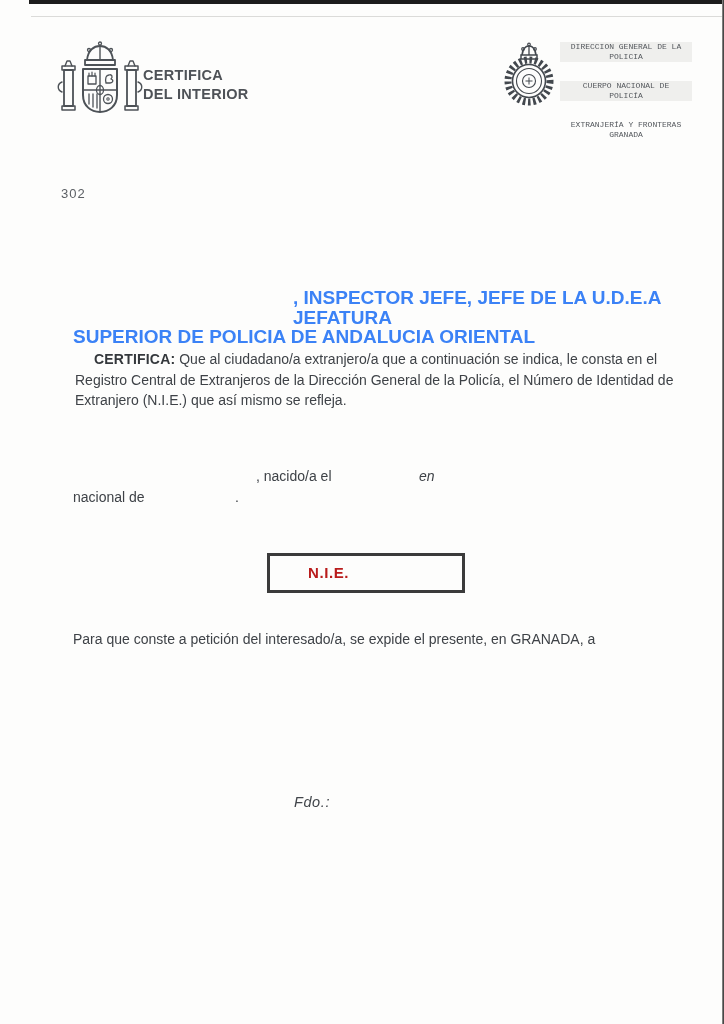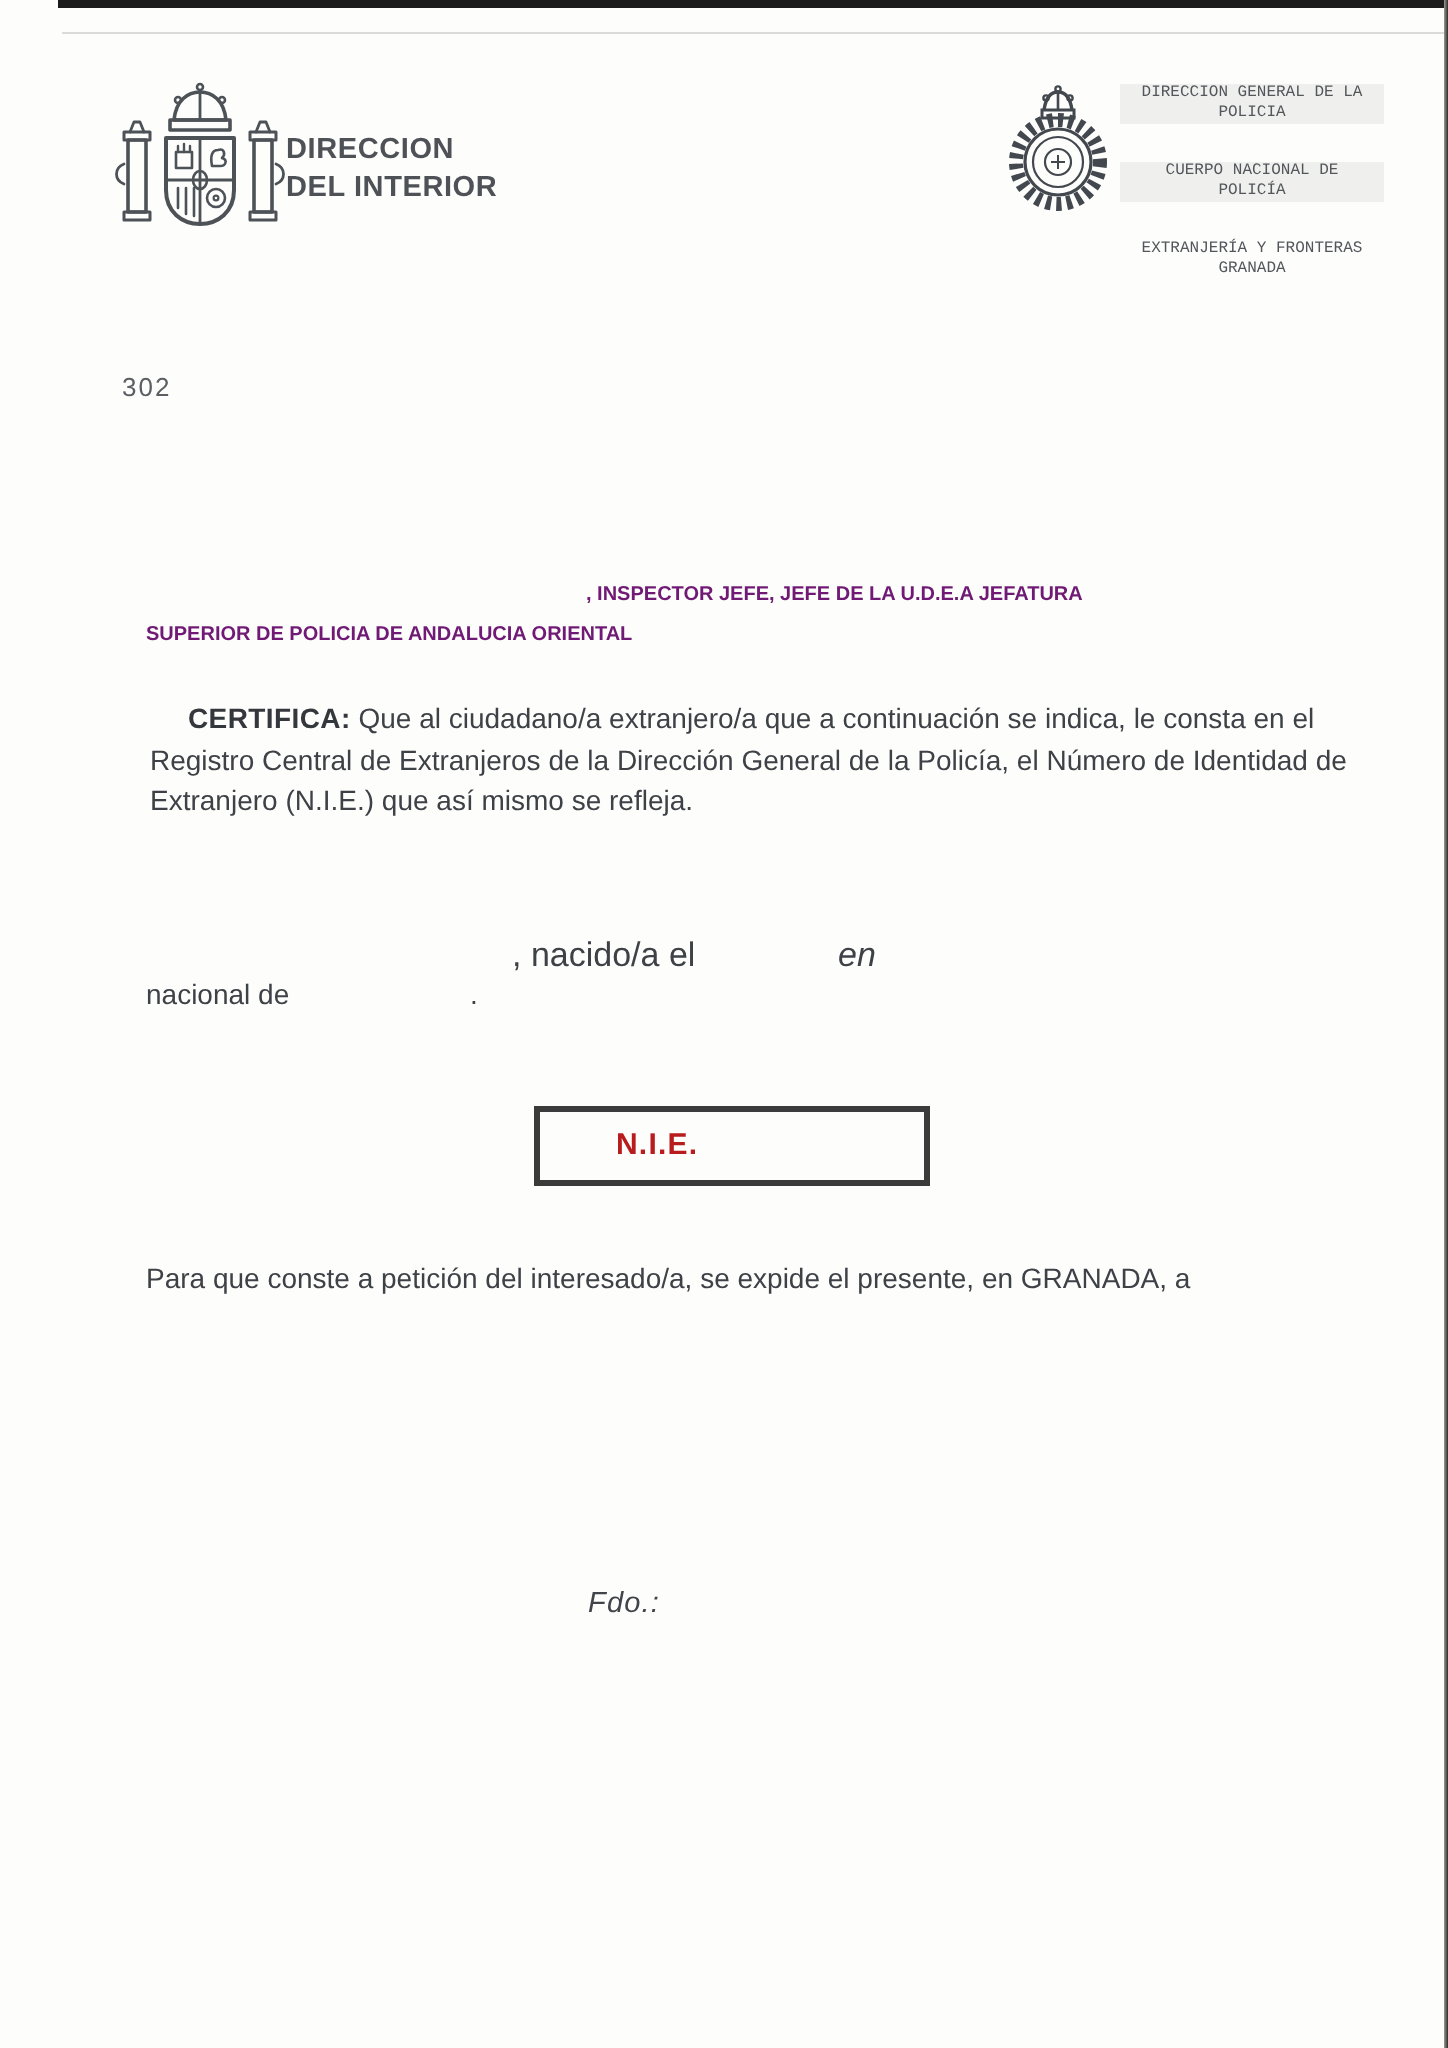--- a/index.html
+++ b/index.html
@@ -32,32 +32,32 @@
   .police-block .entry.shaded { background:#efefed; }
   .police-block span { display:block; }
 
   .doc-number {
     position:absolute; left:61px; top:186px;
     font-size:13px; color:#5b5f64; letter-spacing:1px;
   }
 
   .title {
     position:absolute; left:73px; top:288px; width:606px;
-    font-weight:bold; font-size:10px; line-height:19.5px; color:#701a75;
+    font-weight:bold; font-size:19px; line-height:19.5px; color:#3b82f6;
   }
   .title .l1 { display:block; padding-left:220px; }
   .title .l2 { display:block; }
 
   .certifica {
     position:absolute; left:75px; top:349px; width:602px; margin:0;
     font-size:14px; line-height:20.5px; color:#3e4247;
   }
   .certifica b { color:#34383c; letter-spacing:0.2px;margin-left:19px; }
 
-  .born { position:absolute; top:468px; left:0; width:724px; height:18px; font-size:17px; }
+  .born { position:absolute; top:468px; left:0; width:724px; height:18px; font-size:14px; }
   .born .p1 { position:absolute; left:256px; top:0; }
   .born .p2 { position:absolute; left:419px; top:0;font-style:italic; }
 
   .national { position:absolute; top:489px; left:0; width:694px; height:18px; font-size:14px; }
   .national .label  { position:absolute; left:73px;  top:0; }
   .national .period { position:absolute; left:235px; top:0; }
 
   .nie-box {
     position:absolute; left:267px; top:553px; width:192px; height:34px;
     border:3px solid #3b3b3b; background:#fdfdfc;
@@ -119,21 +119,21 @@
 
       <path d="M72 28 L74 23 H77 L79 28" stroke-width="1.4"></path>
       <rect x="69" y="28" width="13" height="4" stroke-width="1.5"></rect>
       <rect x="71" y="32" width="9" height="36" stroke-width="1.8"></rect>
       <rect x="69" y="68" width="13" height="4" stroke-width="1.5"></rect>
       <path d="M82 44 C87 46 87 52 82 54" stroke-width="1.4"></path>
     </svg>
   </span>
 
   <div class="ministry">
-    <span>DIRECCION</span>
+    <span>CERTIFICA</span>
     <span>DEL INTERIOR</span>
   </div>
 
   <span class="badge">
     <svg width="64" height="68" viewBox="0 0 64 68" fill="none" stroke="#43484e">
 
       <path d="M25 16 C26 9 29 7 32 7 C35 7 38 9 39 16" stroke-width="1.7"></path>
       <line x1="32" y1="7" x2="32" y2="16" stroke-width="1.3"></line>
       <circle cx="26" cy="10" r="1.3" stroke-width="1.2"></circle>
       <circle cx="32" cy="5.5" r="1.3" stroke-width="1.2"></circle>

